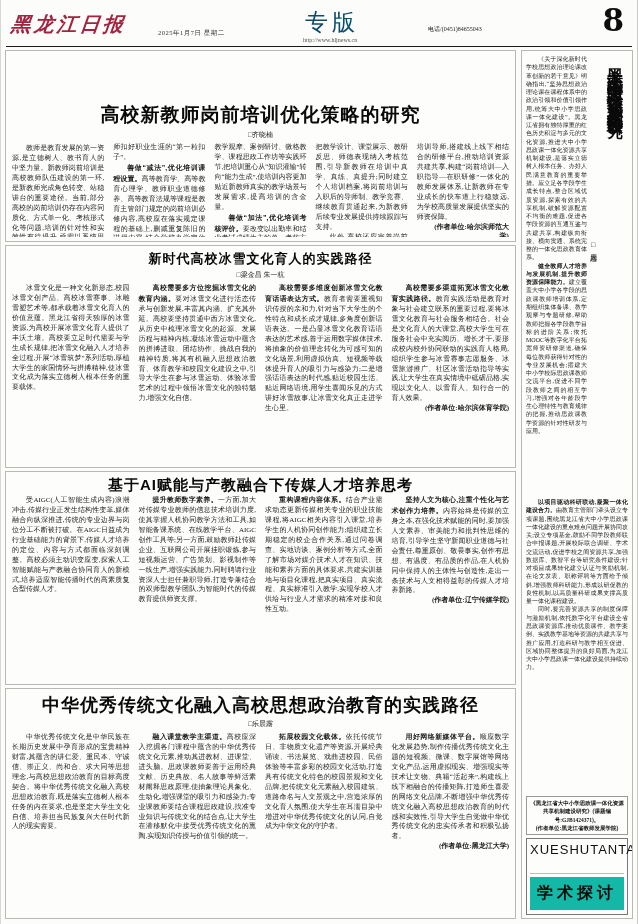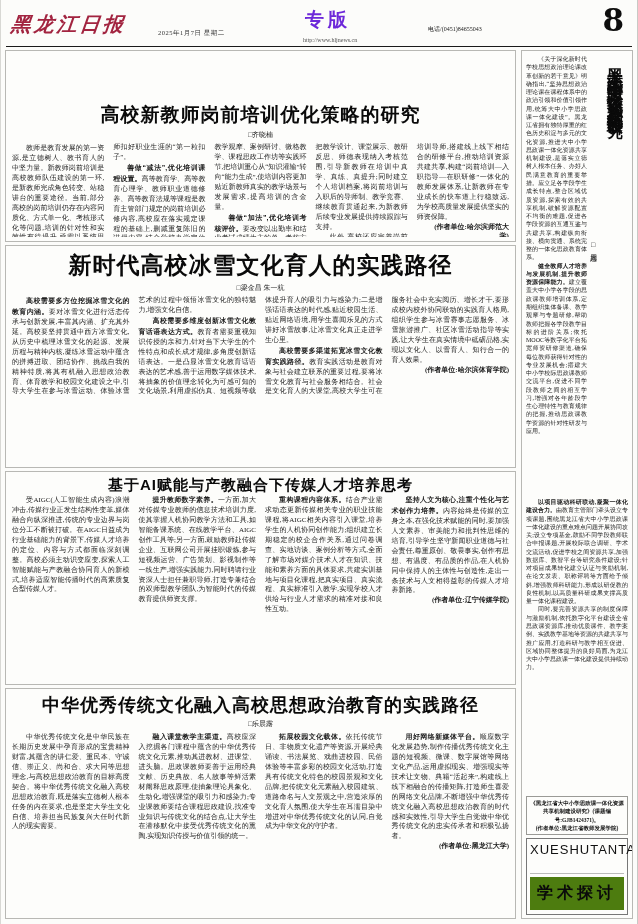--- a/index.html
+++ b/index.html
@@ -10,34 +10,34 @@
     position:relative;box-sizing:border-box;padding:4px 4px 2px 4px;
     border-left:1px solid #d8d8d4;border-right:1px solid #c9c9c5;overflow:hidden;
   }
   
   .header{position:relative;height:42px;border-bottom:1.6px solid #1a1a1a;margin:0 1px;}
   .masthead{position:absolute;left:5px;top:7px;font-family:"DejaVu Serif",serif;
     font-weight:bold;font-style:italic;transform:skewX(-6deg);
     font-size:20px;letter-spacing:3px;color:#a22440;}
   .hdr-date{position:absolute;left:152px;top:25px;font-size:6.5px;color:#333;letter-spacing:0.5px;}
   .edition{position:absolute;left:299px;top:3px;font-family:"DejaVu Serif",serif;
-    font-weight:bold;font-size:19px;letter-spacing:4px;color:#6d28d9;}
+    font-weight:normal;font-size:23px;letter-spacing:4px;color:#0c4a6e;}
   .hdr-url{position:absolute;left:297px;top:33px;font-size:6px;color:#555;}
   .hdr-phone{position:absolute;left:422px;top:21px;font-size:6px;color:#222;}
   .pagenum{position:absolute;right:8px;top:-2px;font-family:"DejaVu Serif",serif;
     font-weight:bold;font-size:31px;color:#0d0d0d;}
   
   .content{display:flex;gap:5px;margin-top:3px;height:869px;}
   .main{width:511px;display:flex;flex-direction:column;gap:3px;}
   .art{border:1px solid #b8b8b4;box-sizing:border-box;padding:3px 6px 4px 6px;
     display:flex;flex-direction:column;overflow:hidden;background:#fdfdfb;}
   .art1{height:192px;} .art2{height:223px;} .art3{height:214px;} .art4{flex:1;}
   .art h1{margin:1px 0 0 0;text-align:center;font-family:"Liberation Sans",sans-serif;
     font-weight:900;color:#0a0a0a;letter-spacing:1px;}
-  .art1 h1{font-size:19px;margin-top:48px;} .art2 h1{font-size:23px;} .art3 h1{font-size:15px;} .art4 h1{font-size:18px;}
+  .art1 h1{font-size:19px;margin-top:48px;} .art2 h1{font-size:13px;} .art3 h1{font-size:15px;} .art4 h1{font-size:18px;}
   .byline{text-align:center;font-size:7px;color:#222;margin:2px 0 3px 0;}
   .body{flex:1;font-size:7px;line-height:1.42;text-align:justify;color:#1c1c1c;
     overflow:hidden;column-gap:9px;}
   .cols5{column-count:5;} .cols4{column-count:4;}
   .body p{margin:0;text-indent:2em;}
   .body p b{font-family:"Liberation Sans",sans-serif;}
   .body .author{text-align:right;font-weight:bold;}
   
   .sidebar{flex:1;border:1px solid #b8b8b4;box-sizing:border-box;background:#fdfdfb;
     padding:4px 4px 3px 4px;display:flex;flex-direction:column;overflow:hidden;}
@@ -52,21 +52,21 @@
     letter-spacing:2.5px;line-height:1.6;color:#0a0a0a;margin-left:2px;}
   .sb-mid{flex:1;font-size:6px;line-height:1.38;text-align:justify;color:#1c1c1c;
     overflow:hidden;margin-top:3px;}
   .sb-mid p{margin:0;text-indent:2em;}
   .sb-mid p b{font-family:"Liberation Sans",sans-serif;}
   .sb-note{border:1px solid #9a9a96;padding:2px 2px;margin-top:3px;
     font-size:5.5px;line-height:1.5;text-align:center;font-weight:bold;color:#111;}
   .sb-box{border:1px solid #777;margin-top:3px;padding:3px 3px 4px 3px;}
   .sb-box-en{font-family:"Liberation Sans",sans-serif;font-weight:normal;
     font-size:13px;letter-spacing:1px;color:#111;border-bottom:1px solid #bbb;padding-bottom:16px;}
-  .sb-box-band{margin-top:3px;background:#4d7c0f;text-align:center;
+  .sb-box-band{margin-top:3px;background:#14b8a6;text-align:center;
     font-family:"Liberation Sans",sans-serif;font-weight:900;font-size:16px;
     letter-spacing:4px;color:#0a0a0a;padding:6px 0;}
 </style>
 </head>
 <body>
 
 <div class="page">
 
   <div class="header">
     <div class="masthead">黑龙江日报</div>
@@ -90,20 +90,21 @@
           <p><b>善做“加法”,优化培训考核评价。</b><span>要改变以出勤率和结业考试成绩为主的单一考核方式,建立过程性考核与发展性评价相结合的多元评价机制,把教学设计、课堂展示、教研反思、师德表现纳入考核范围,引导新教师在培训中真学、真练、真提升;同时建立个人培训档案,将岗前培训与入职后的导师制、教学竞赛、继续教育贯通起来,为新教师后续专业发展提供持续跟踪与支持。</span></p>
           <p><b></b><span>此外,高校还应完善岗前培训保障机制,加大经费投入,遴选教学名师与教学督导担任培训导师,搭建线上线下相结合的研修平台,推动培训资源共建共享,构建“岗前培训—入职指导—在职研修”一体化的教师发展体系,让新教师在专业成长的快车道上行稳致远,为学校高质量发展提供坚实的师资保障。</span></p>
           <p class="author">(作者单位:哈尔滨师范大学)</p>
         </div>
       </article>
 
       <article class="art art2">
         <h1>新时代高校冰雪文化育人的实践路径</h1>
         <div class="byline">□梁金昌  朱一杭</div>
         <div class="body cols4">
+          <p><b></b><span>冰雪文化是一种文化新形态,校园冰雪文创产品、高校冰雪赛事、冰雕雪塑艺术等,都承载着冰雪文化育人的价值意蕴。黑龙江省得天独厚的冰雪资源,为高校开展冰雪文化育人提供了丰沃土壤。高校要立足时代需要与学生成长规律,把冰雪文化融入人才培养全过程,开展“冰雪筑梦”系列活动,厚植大学生的家国情怀与拼搏精神,使冰雪文化成为落实立德树人根本任务的重要载体。</span></p>
           <p><b>高校需要多方位挖掘冰雪文化的教育内涵。</b><span>要对冰雪文化进行活态传承与创新发展,丰富其内涵、扩充其外延。高校要坚持贯通中西方冰雪文化,从历史中梳理冰雪文化的起源、发展历程与精神内核,凝练冰雪运动中蕴含的拼搏进取、团结协作、挑战自我的精神特质,将其有机融入思想政治教育、体育教学和校园文化建设之中,引导大学生在参与冰雪运动、体验冰雪艺术的过程中领悟冰雪文化的独特魅力,增强文化自信。</span></p>
           <p><b>高校需要多维度创新冰雪文化教育话语表达方式。</b><span>教育者需要重视知识传授的亲和力,针对当下大学生的个性特点和成长成才规律,多角度创新话语表达。一是凸显冰雪文化教育话语表达的艺术感,善于运用数字媒体技术,将抽象的价值理念转化为可感可知的文化场景,利用虚拟仿真、短视频等载体提升育人的吸引力与感染力;二是增强话语表达的时代感,贴近校园生活、贴近网络语境,用学生喜闻乐见的方式讲好冰雪故事,让冰雪文化真正走进学生心里。</span></p>
           <p><b>高校需要多渠道拓宽冰雪文化教育实践路径。</b><span>教育实践活动是教育对象与社会建立联系的重要过程,要将冰雪文化教育与社会服务相结合。社会是文化育人的大课堂,高校大学生可在服务社会中充实阅历、增长才干,要形成校内校外协同联动的实践育人格局,组织学生参与冰雪赛事志愿服务、冰雪旅游推广、社区冰雪活动指导等实践,让大学生在真实情境中砥砺品格,实现以文化人、以雪育人、知行合一的育人效果。</span></p>
           <p class="author">(作者单位:哈尔滨体育学院)</p>
         </div>
       </article>
 
       <article class="art art3">
         <h1>基于AI赋能与产教融合下传媒人才培养思考</h1>
         <div class="body cols4">

